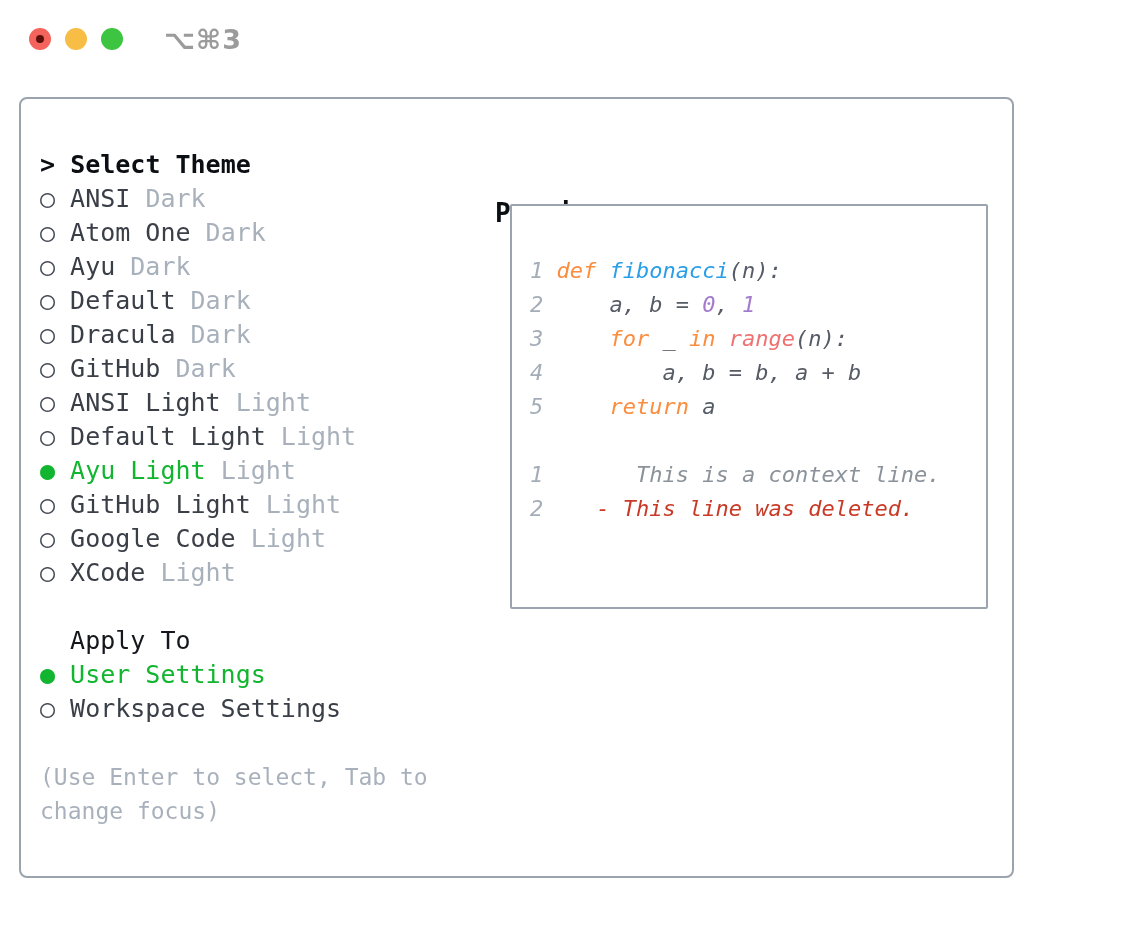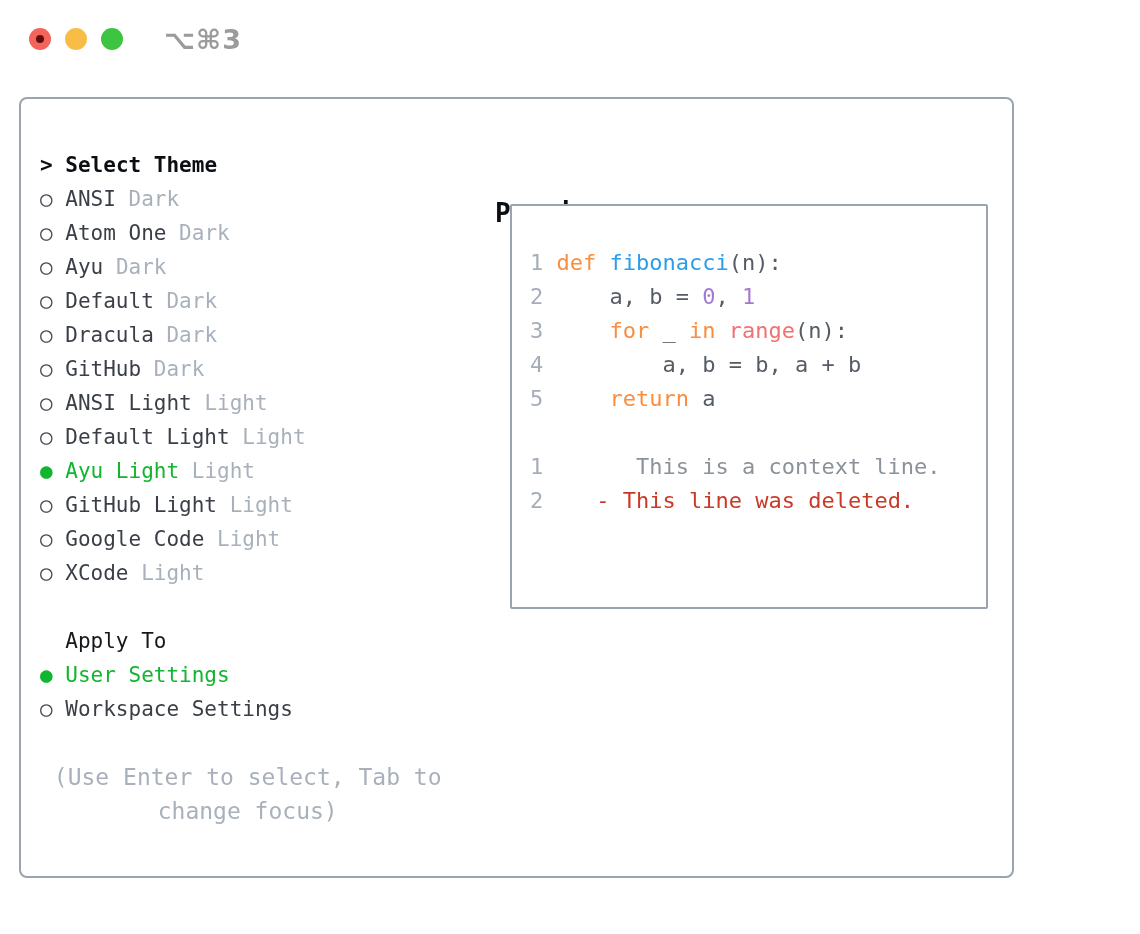--- a/index.html
+++ b/index.html
@@ -13,35 +13,35 @@
                     border-radius:50%;background:#5d100a;}
   .light.yellow{left:65px;background:#f7bd45;}
   .light.green{left:101px;background:#3dc440;}
   .win-title{position:absolute;left:164px;top:24px;font-family:"DejaVu Sans", sans-serif;
              font-size:27px;font-weight:bold;color:#9b9b9b;letter-spacing:1px;}
   
   .panel{position:absolute;left:19px;top:97px;width:995px;height:781px;
          border:2px solid #9aa3ae;border-radius:8px;background:#ffffff;box-sizing:border-box;}
   
   .left-col{position:absolute;left:19px;top:49px;}
-  .row{height:34px;line-height:34px;white-space:pre;font-size:21px;color:#3a3f47;}
+  .row{height:34px;line-height:34px;white-space:pre;font-size:25px;color:#3a3f47;}
   .row .marker{color:#474d57;}
   .row.heading{font-weight:bold;color:#0b0e12;}
   .row.heading .marker{color:#0b0e12;}
   .row .variant{color:#a8b1bb;text-align:center;}
   .row.selected .marker, .row.selected .name{color:#12b52f;}
   .row.blank{height:34px;}
   .row.subheading{color:#14171c;padding-left:2ch;}
-  .hint{width:30ch;white-space:pre-wrap;font-size:23px;line-height:34px;color:#a8b1bb;text-align:center;}
+  .hint{width:30ch;white-space:pre-wrap;font-size:23px;line-height:34px;color:#a8b1bb;}
   
   .preview-label{position:absolute;left:474px;top:49px;height:34px;line-height:34px;
                  font-size:26px;font-weight:bold;color:#0b0e12;white-space:pre;margin-top:48px;}
   .preview-box{position:absolute;left:489px;top:105px;width:478px;height:405px;
                border:2px solid #9aa3ae;border-radius:2px;box-sizing:border-box;background:#ffffff;}
-  .code{position:absolute;left:18px;top:40px;}
+  .code{position:absolute;left:18px;top:48px;font-style:italic;}
   .code-row{height:34px;line-height:34px;white-space:pre;font-size:22px;color:#565c66;}
   .code-row .ln{display:inline-block;width:2ch;color:#a4adb8;}
   .c-fg{color:#565c66;}
   .c-kw{color:#fa8d3e;}
   .c-fn{color:#2b9ee8;}
   .c-num{color:#a37acc;}
   .c-call{color:#f07171;}
   .c-ctx{color:#8b9299;}
   .c-del{color:#c93a26;}
   .c-add{color:#0ec715;}

